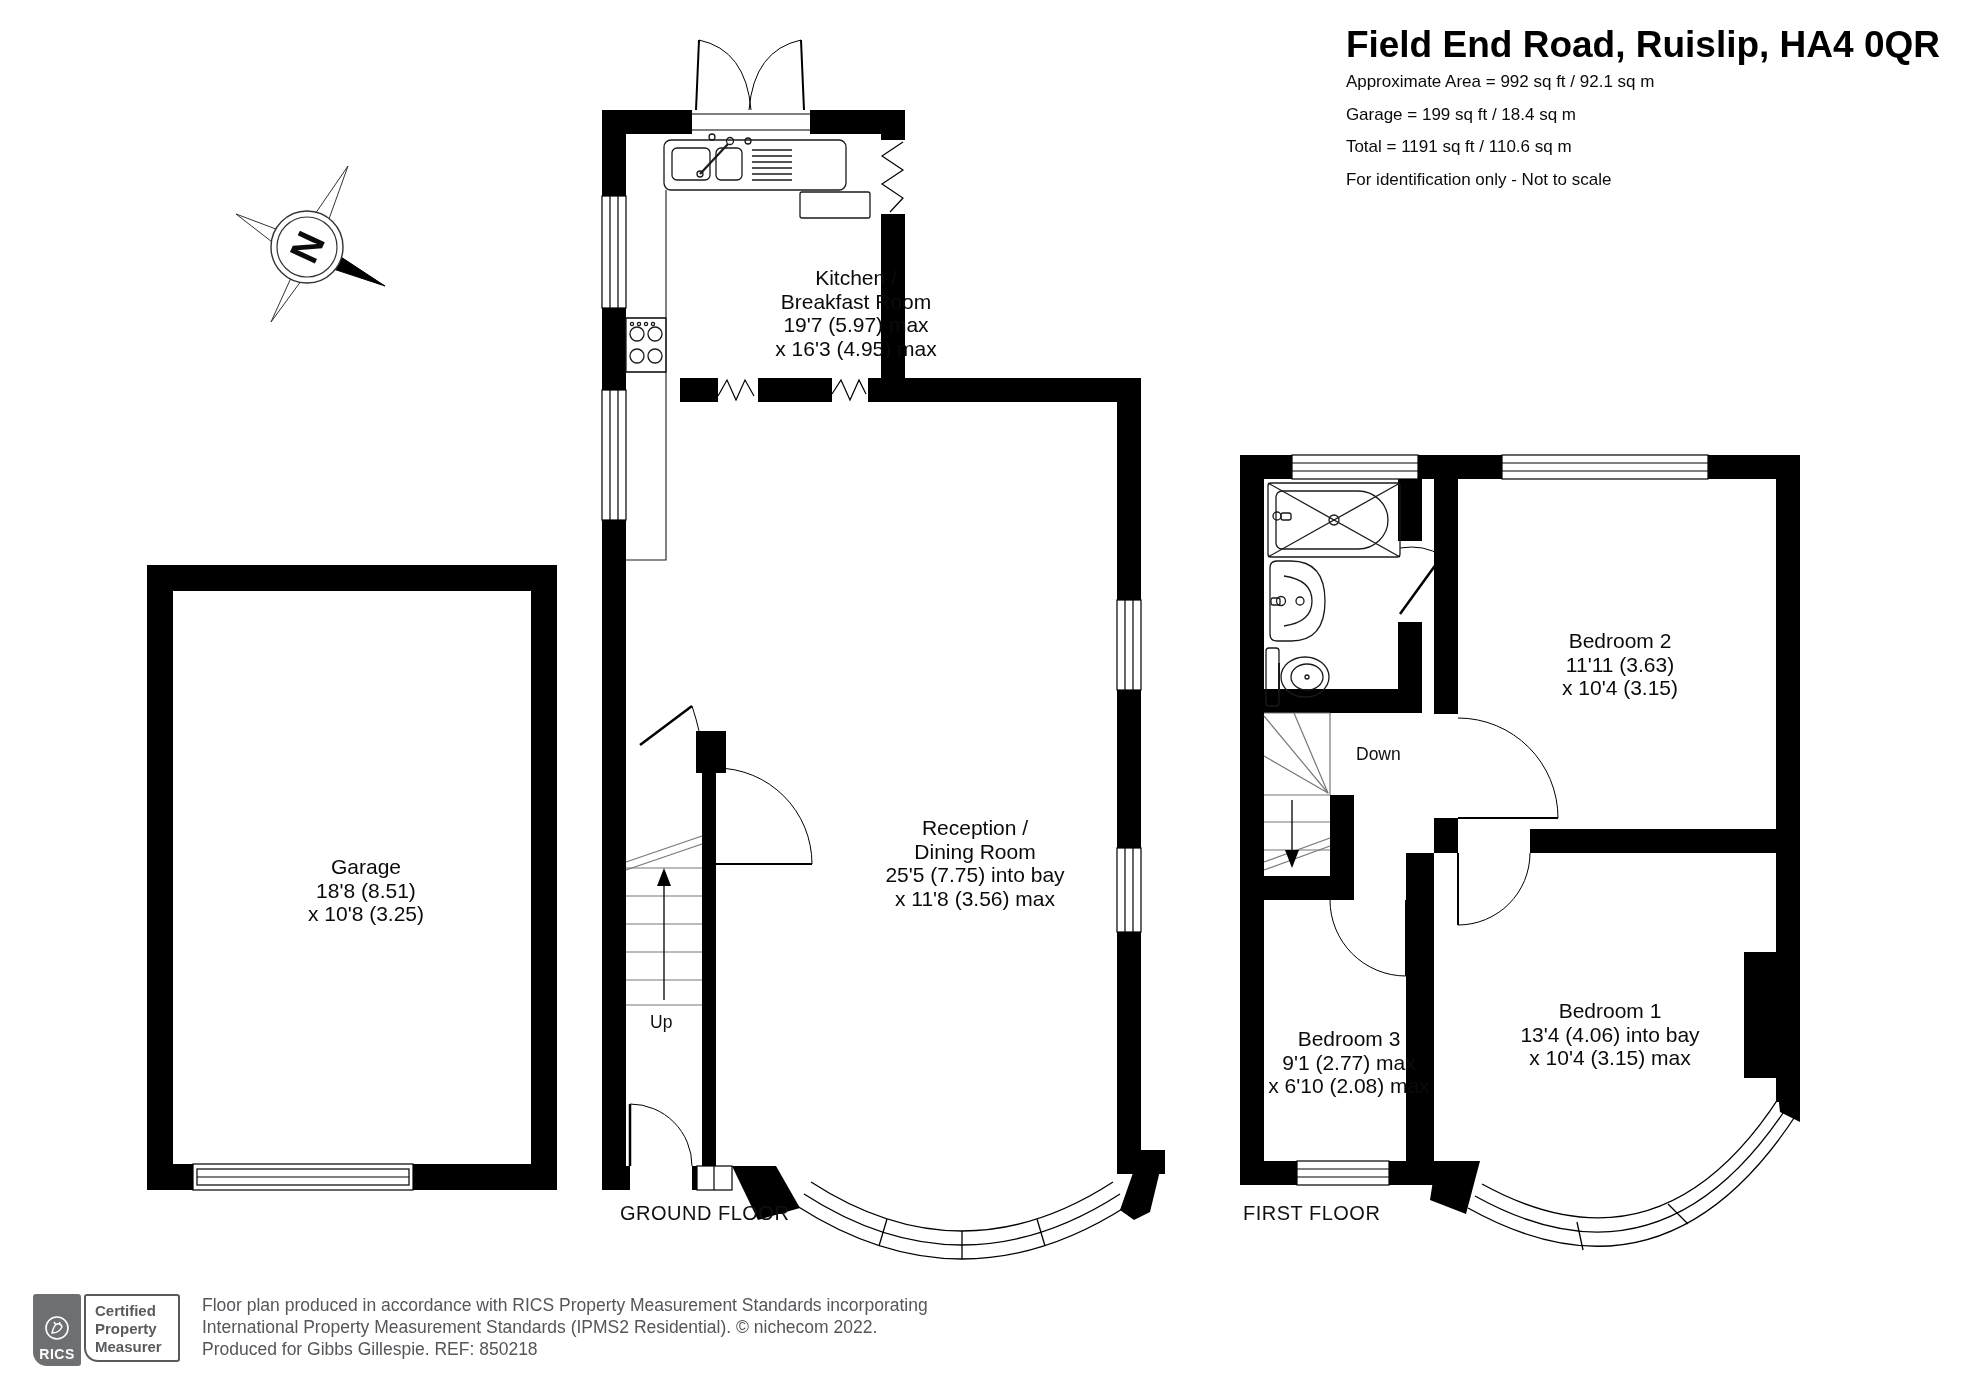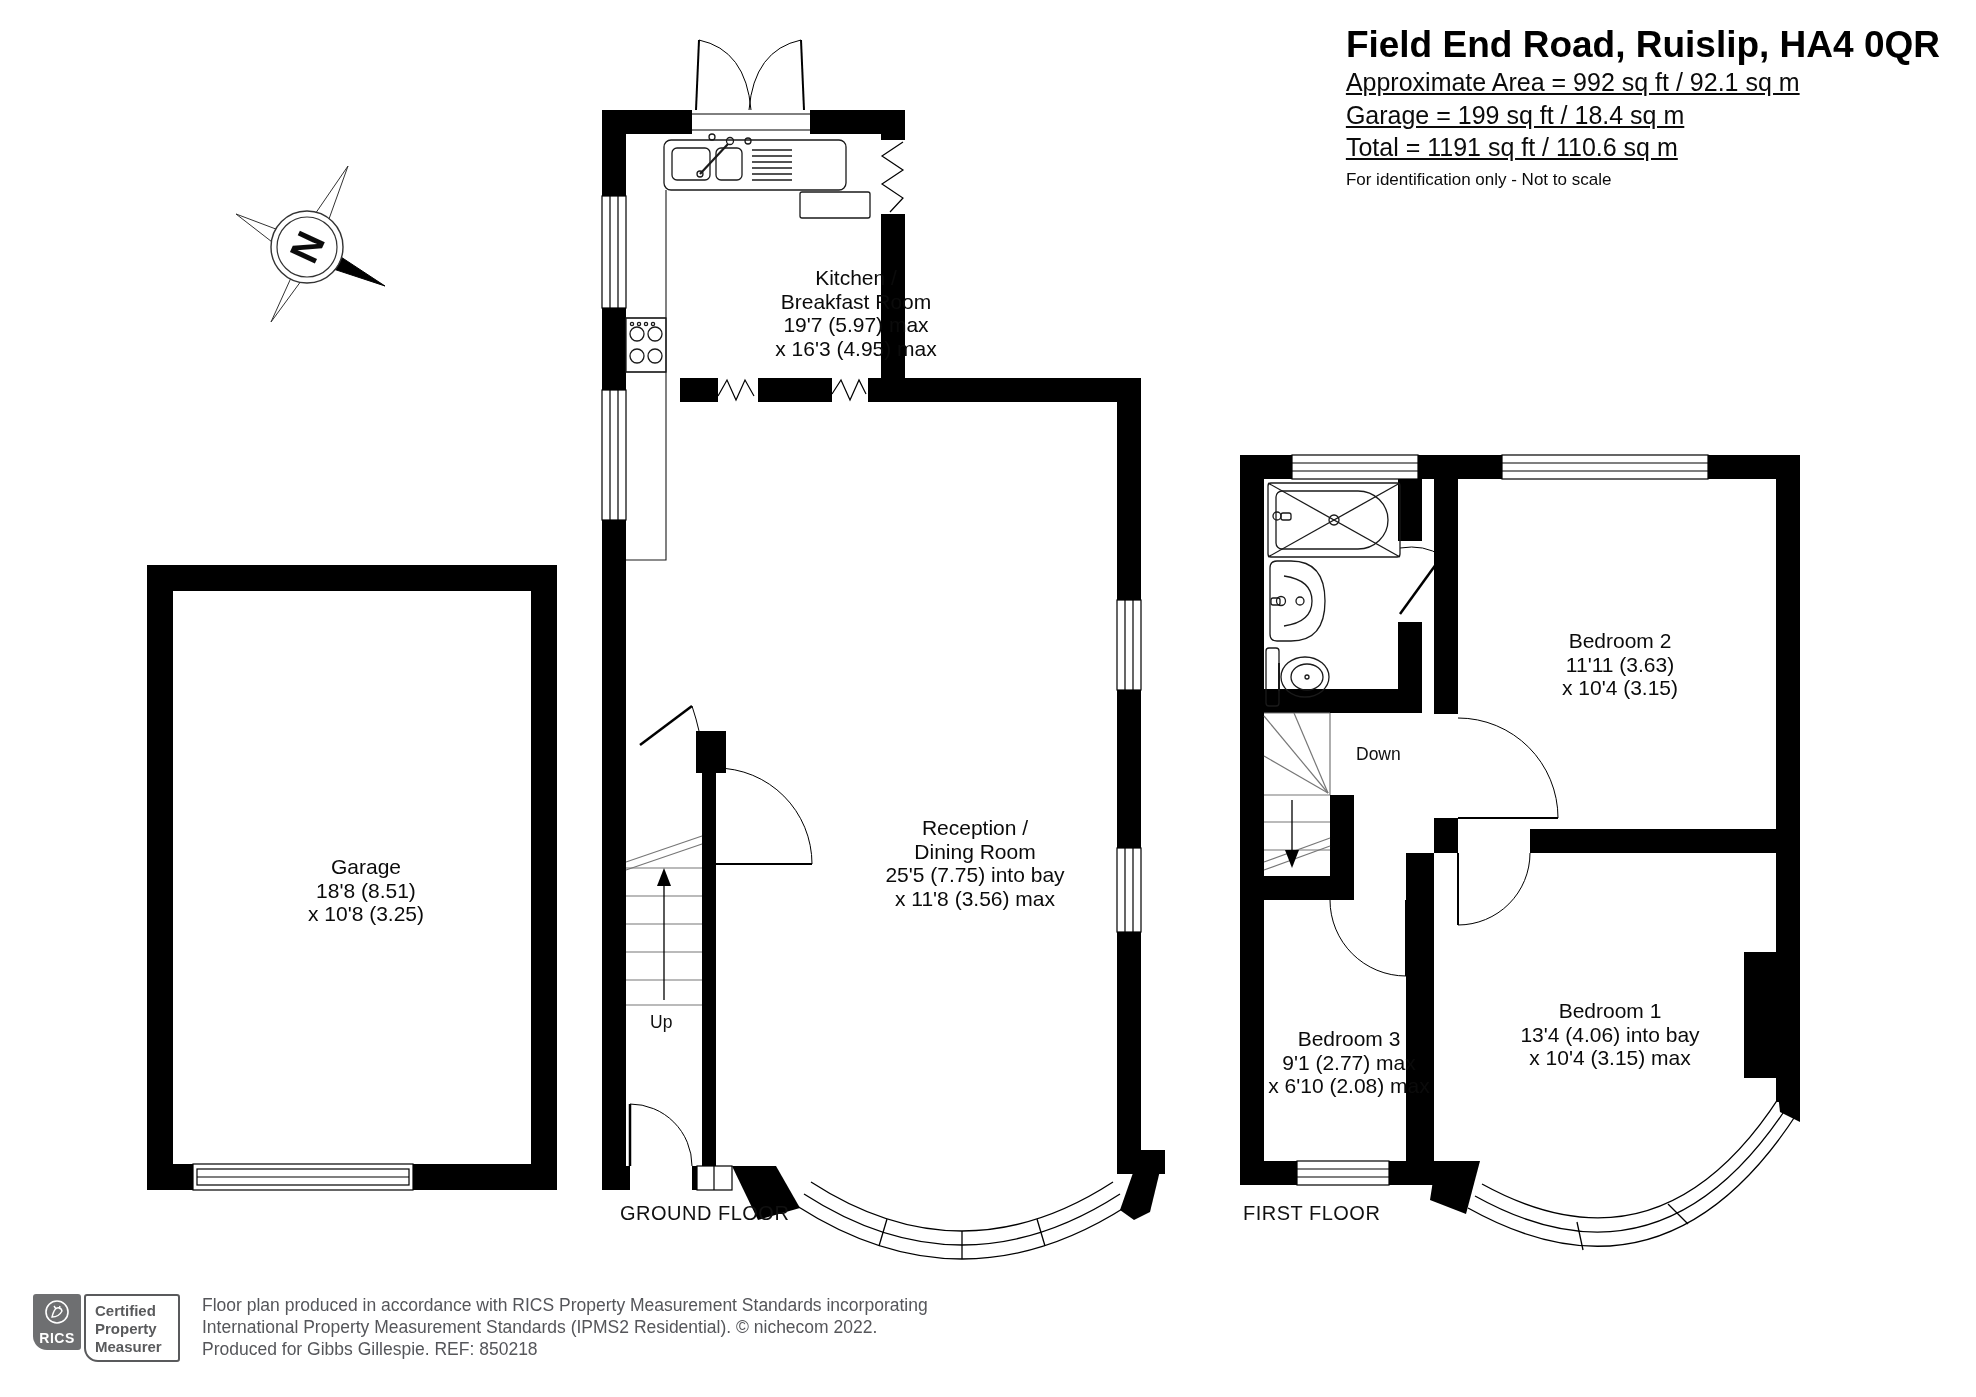--- a/index.html
+++ b/index.html
@@ -5,24 +5,24 @@
   html,body{margin:0;padding:0;background:#fff;}
   #stage{position:relative;width:1976px;height:1397px;background:#fff;overflow:hidden;
          font-family:"Liberation Sans",sans-serif;color:#0b0b0b;}
   #plan-svg{position:absolute;left:0;top:0;}
   .lbl{position:absolute;transform:translate(-50%,-50%);text-align:center;white-space:nowrap;
        font-size:21px;line-height:23.5px;color:#0b0b0b;}
   .floor-lbl{position:absolute;font-size:20px;letter-spacing:.5px;color:#111;white-space:nowrap;}
   .stair-lbl{position:absolute;font-size:17.5px;color:#111;white-space:nowrap;}
   #title-block{position:absolute;top:24px;right:36px;text-align:left;}
   #title-block .title{font-size:37px;font-weight:700;line-height:42px;color:#000;}
-  #title-block .area{font-size:25px;line-height:32.5px;color:#0b0b0b;text-decoration:underline;}
+  #title-block .area{font-size:17px;line-height:32.5px;color:#0b0b0b;}
   #title-block .disclaimer{font-size:17px;margin-top:6px;color:#0b0b0b;}
   #footer{position:absolute;left:33px;top:1294px;display:flex;align-items:flex-start;}
-  .rics-box{width:48px;height:56px;background:#6e6f71;border-radius:3px 3px 3px 14px;
+  .rics-box{width:48px;height:72px;background:#6e6f71;border-radius:3px 3px 3px 14px;
             display:flex;flex-direction:column;align-items:center;justify-content:flex-end;
             padding-bottom:4px;box-sizing:border-box;}
   .rics-org{color:#fff;font-weight:700;font-size:14px;letter-spacing:.5px;}
   .cpm-box{width:96px;height:68px;border:2px solid #595a5c;border-radius:3px 3px 3px 14px;
            margin-left:3px;box-sizing:border-box;padding:6px 12px 0 9px;}
   .cpm-box div{font-size:15px;font-weight:700;color:#595a5c;line-height:18px;}
   .footer-text{margin-left:22px;}
   .footer-text div{font-size:17.5px;line-height:22px;color:#55565a;}
 </style>
 </head>

